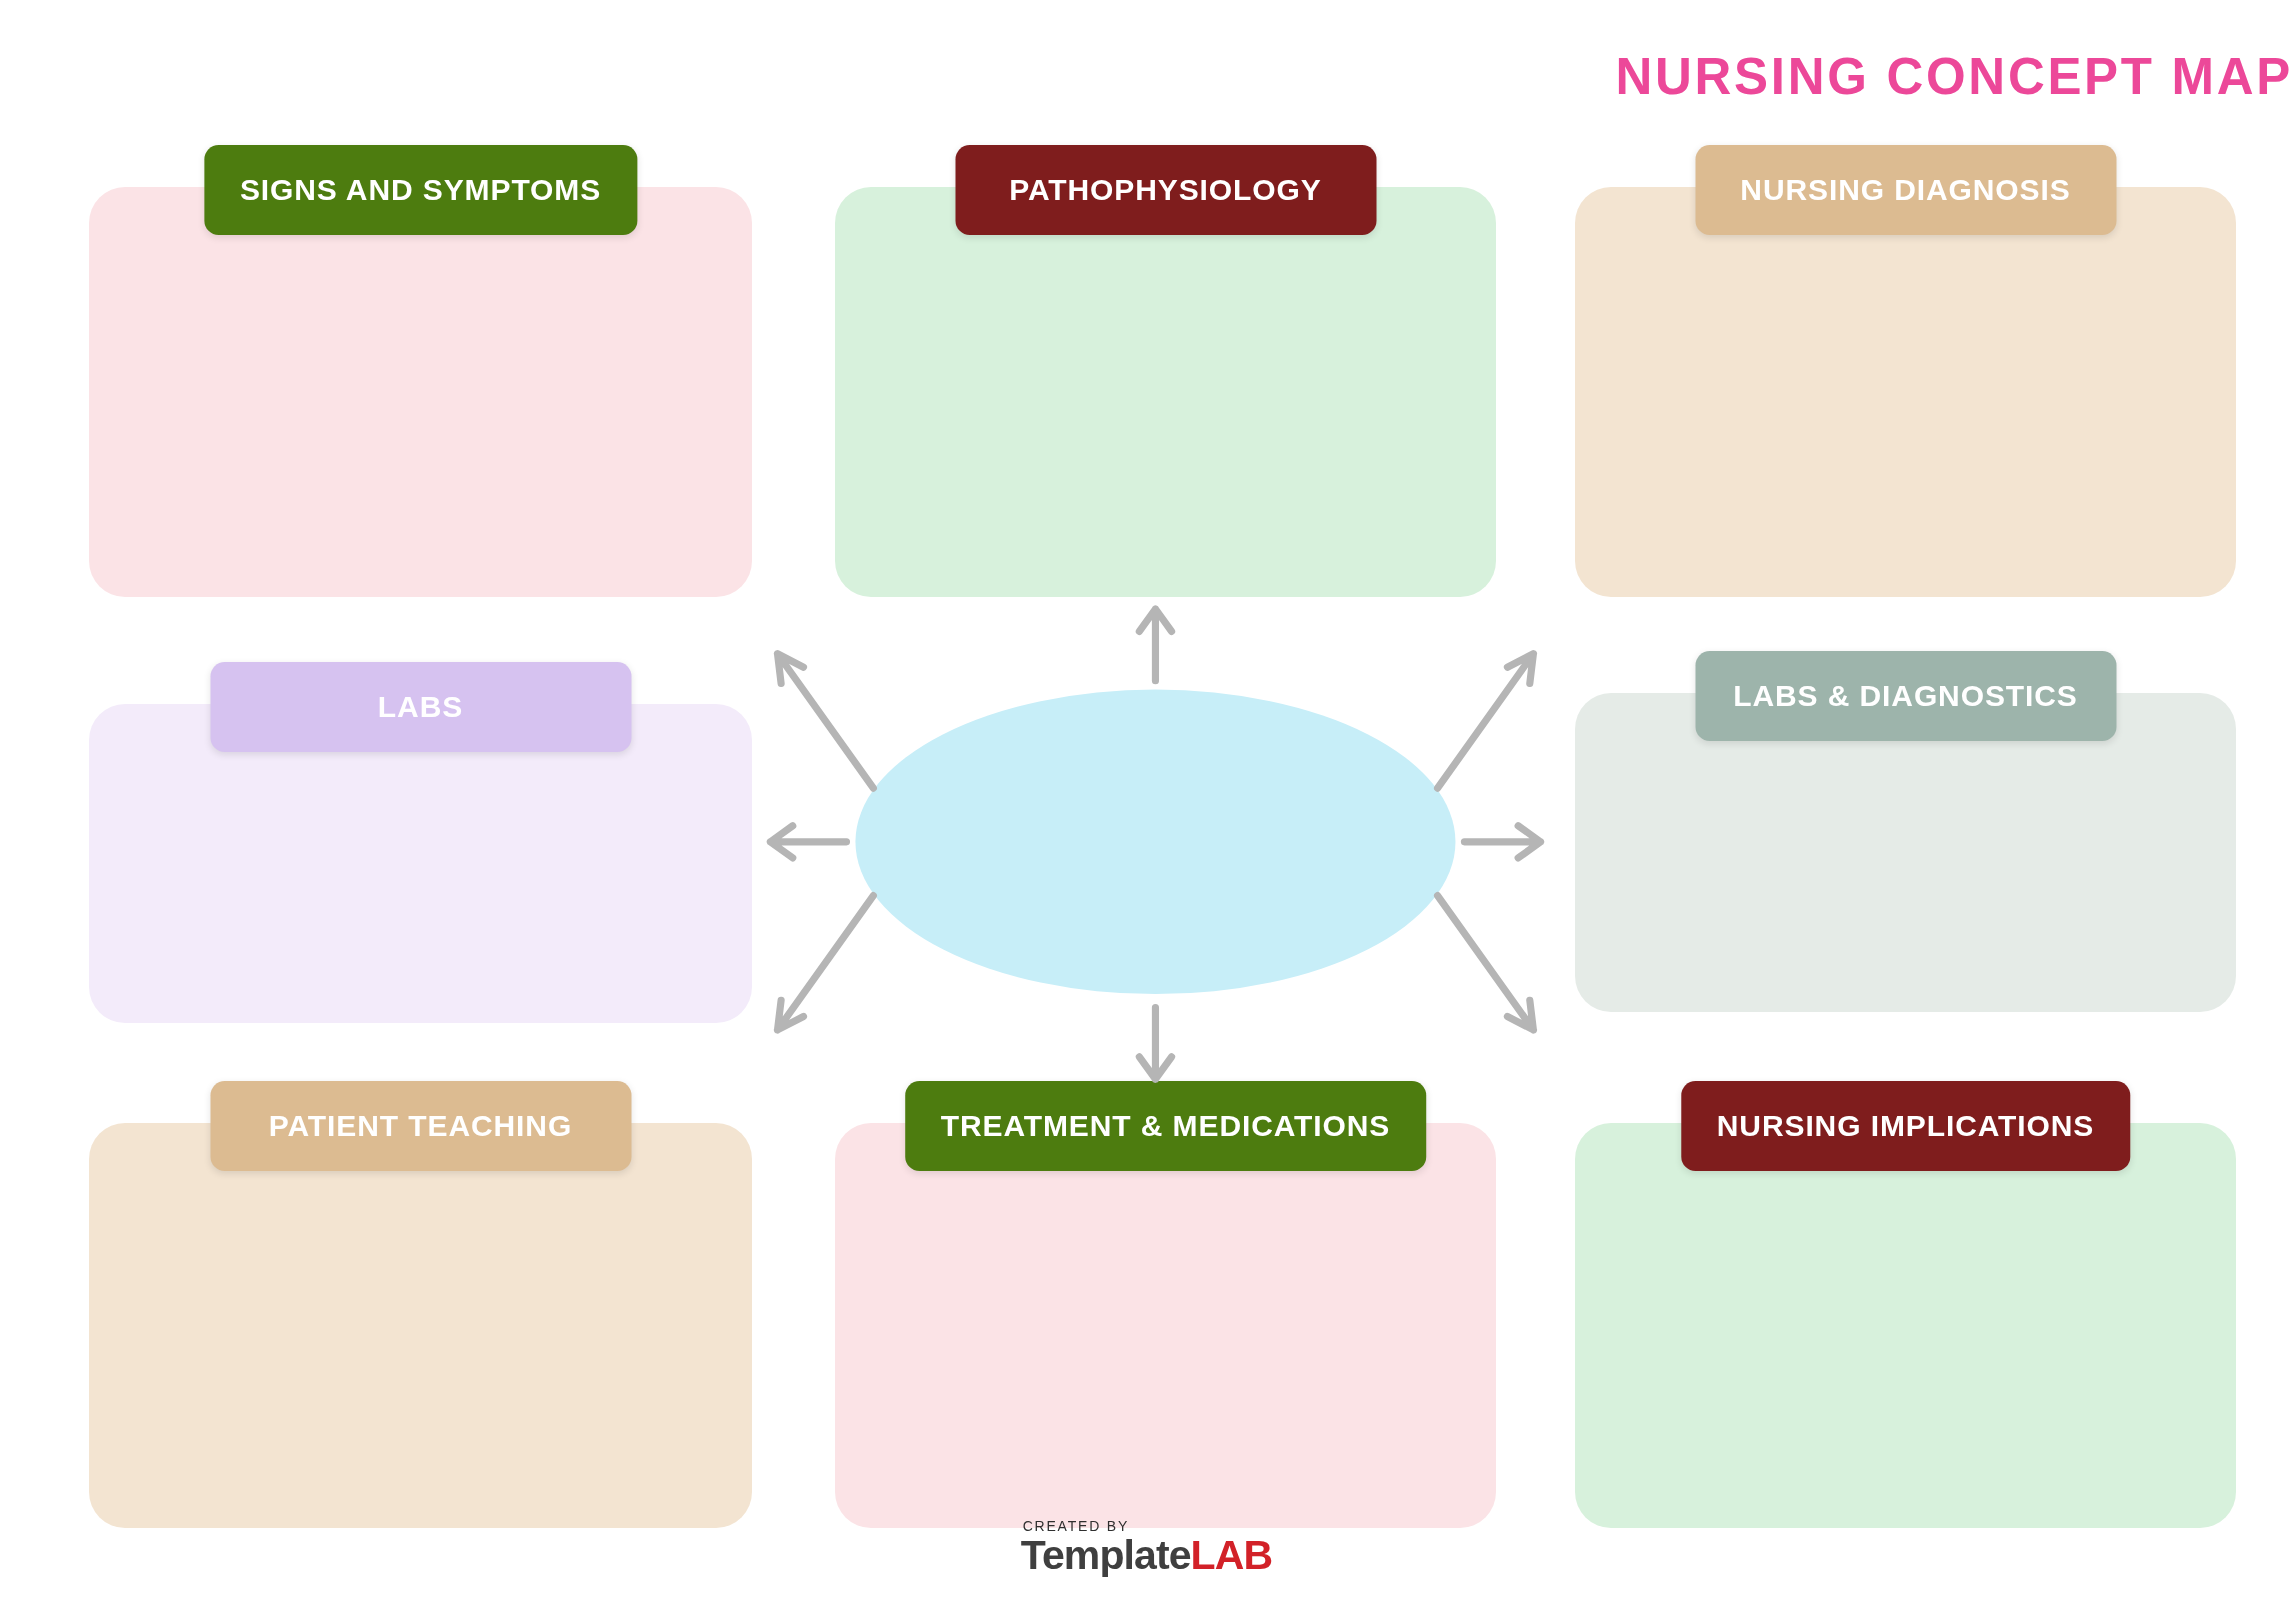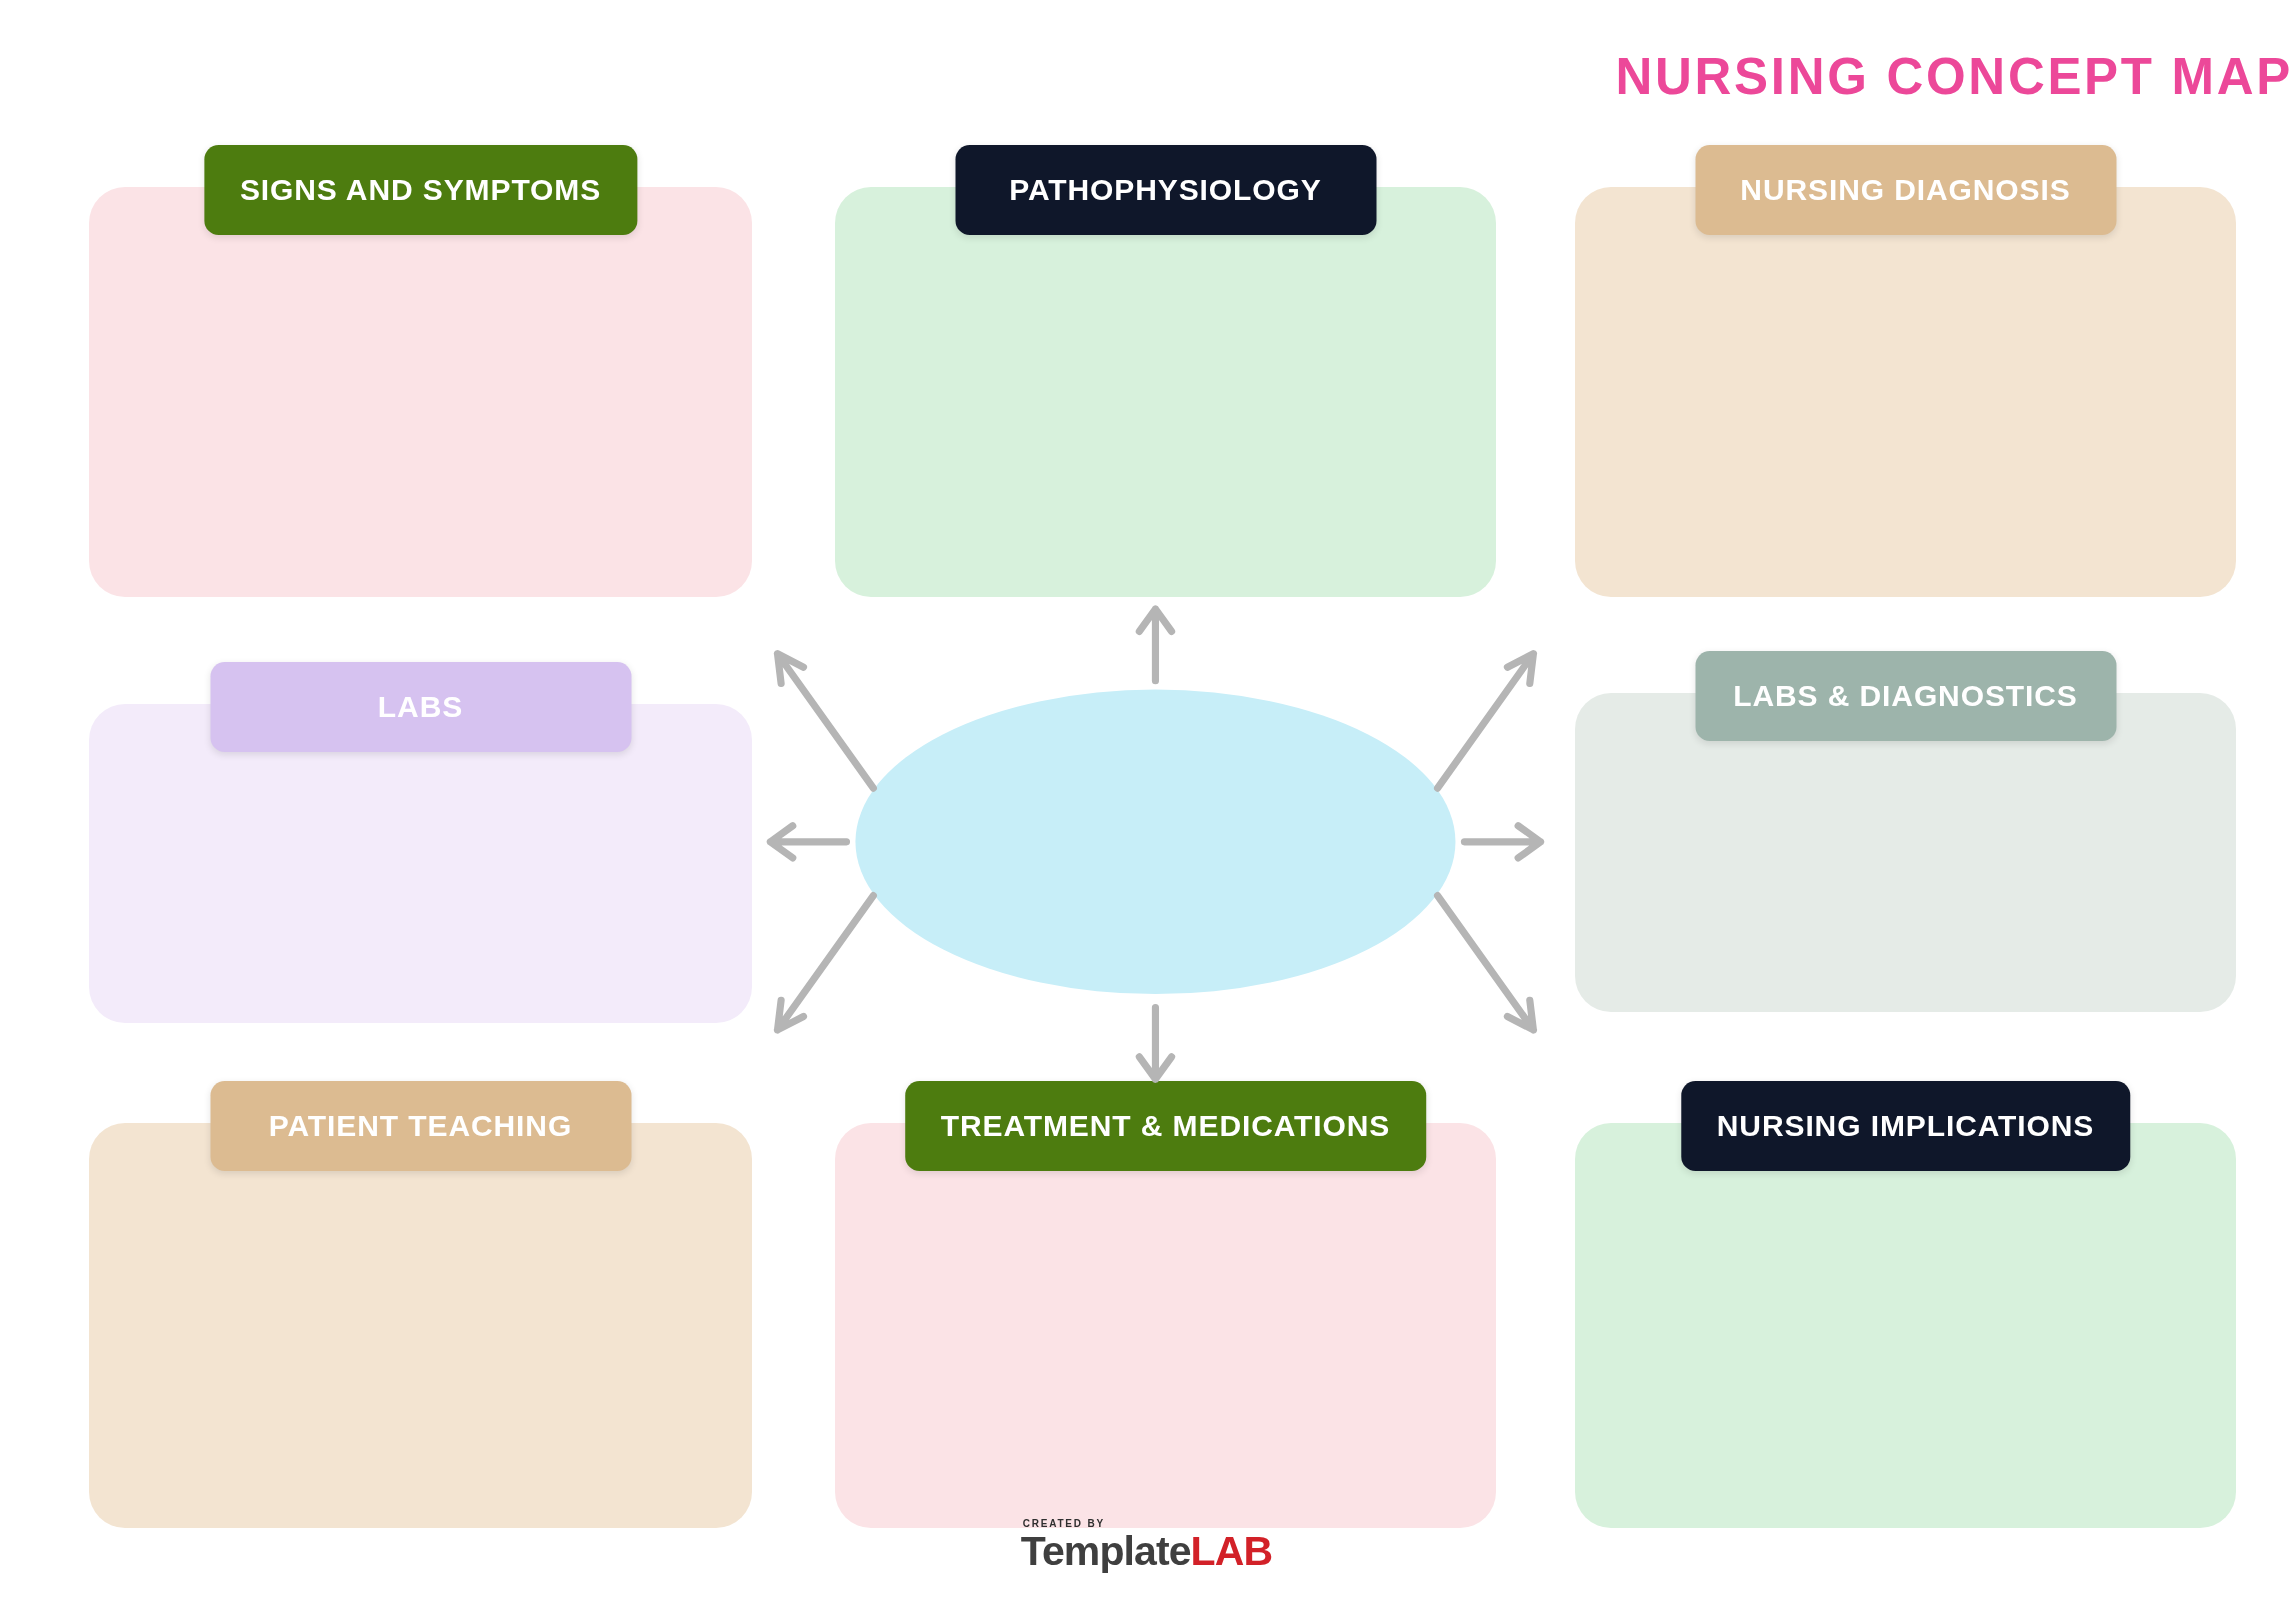--- a/index.html
+++ b/index.html
@@ -14,33 +14,33 @@
   .card{position:absolute;border-radius:36px;}
   .card .hdr{
     position:absolute;top:-42px;left:50%;transform:translateX(-50%);
     min-width:421px;height:90px;padding:0 36px;box-sizing:border-box;
     border-radius:14.3px;display:flex;align-items:center;justify-content:center;
     color:#ffffff;font-weight:bold;font-size:30px;letter-spacing:0.9px;
     white-space:nowrap;box-shadow:0 2.7px 7.2px rgba(0,0,0,0.10);
   }
   
   .pink  .hdr{background:#4d7c0f;} .pink  {background:#fbe3e6;}
-  .green .hdr{background:#0f172a;} .green {background:#d7f1dc;}
+  .green .hdr{background:#7f1d1d;} .green {background:#d7f1dc;}
   .tan   .hdr{background:#dcbb91;} .tan   {background:#f3e4d1;}
   .purple .hdr{background:#d6c2f0;} .purple{background:#f3ebfa;}
   .sage  .hdr{background:#9db4ab;} .sage  {background:#e5ebe7;}
 
   .center-svg{position:absolute;left:0;top:0;}
 
   .footer{
     position:absolute;top:1519px;left:50%;transform:translateX(-50%);
     text-align:left;line-height:1;
   }
   .created-by{
-    font-size:10px;font-weight:bold;color:#2f2f2f;letter-spacing:1.8px;
+    font-size:14px;font-weight:normal;color:#2f2f2f;letter-spacing:1.8px;
     margin:0 0 1.8px 1.8px;
   }
   .brand{font-size:41px;font-weight:bold;letter-spacing:-0.9px;}
   .brand .t{color:#3f3f3f;margin-top:32px;}
   .brand .lab{color:#d22128;}
 </style>
 </head>
 <body>
 
 <div class="page-title">NURSING CONCEPT MAP</div>

